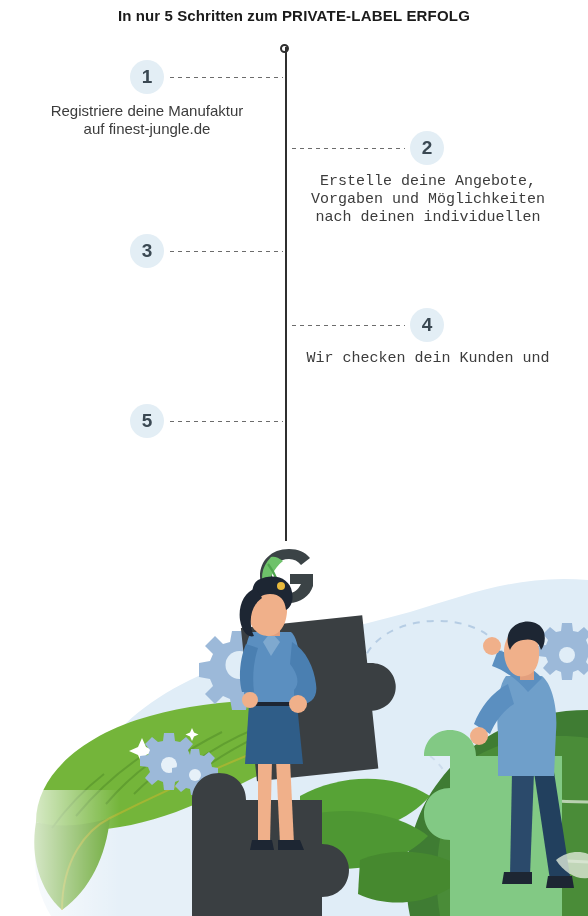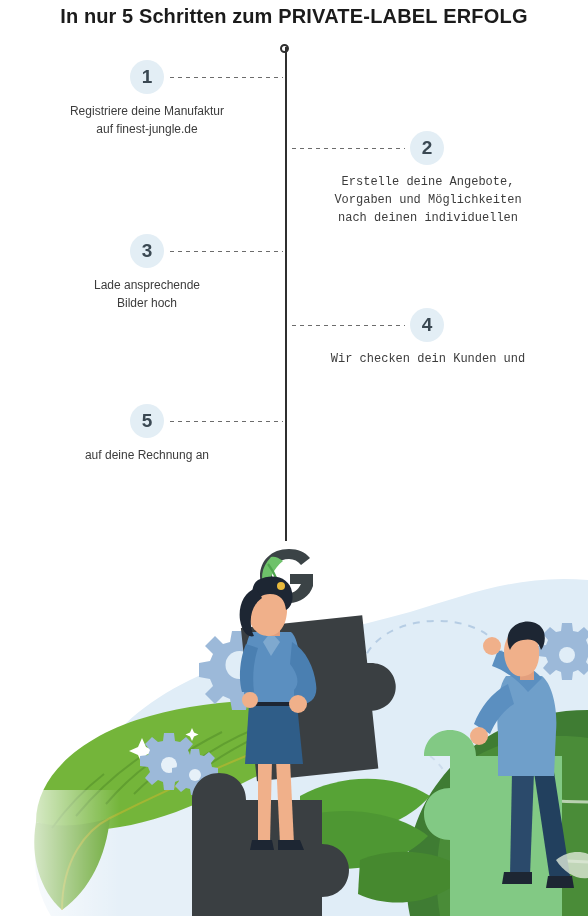--- a/index.html
+++ b/index.html
@@ -16,21 +16,21 @@
     -webkit-font-smoothing: antialiased;
   }
 
   
   #title {
     position: absolute;
     top: 6px;
     left: 0;
     width: 588px;
     text-align: center;
-    font-size: 20px;
+    font-size: 15px;
     line-height: 20px;
     color: #1b1b1b;
     font-weight: bold;
   }
   #title .light { font-weight: 600; letter-spacing: 0.1px; }
   #title .strong { font-weight: 800; letter-spacing: 0.2px; }
 
   
   #timeline-axis {
     position: absolute;
@@ -73,21 +73,21 @@
     top: 16px;
     background-image: radial-gradient(#6c6c6c 40%, transparent 42%);
     background-size: 8px 3px;
     background-repeat: repeat-x;
     background-position: 0 0;
   }
 
   .step-text {
     position: absolute;
     text-align: center;
-    font-size: 12px;
+    font-size: 15px;
     line-height: 18px;
     color: #3c3c3c;
     width: 260px;
   }
 
   
   .step.left .badge { left: 130px; }
   .step.left .dots  { left: 168px; width: 115px; }
   .step.left .step-text { left: 17px; top: 42px; }
 
@@ -140,39 +140,34 @@
   <div class="step-text">
     <div>Erstelle deine Angebote,</div>
     <div>Vorgaben und Möglichkeiten</div>
     <div>nach deinen individuellen</div>
   </div>
 </div>
 
 <div class="step left" style="top:234px; left:0; width:588px; height:90px;">
   <div class="badge">3</div>
   <div class="dots"></div>
-  <div class="step-text">
-    <div>Lade ansprechende</div>
-    <div>Bilder hoch</div>
-  </div>
 </div>
 
 <div class="step right" style="top:308px; left:0; width:588px; height:90px;">
   <div class="badge">4</div>
   <div class="dots"></div>
   <div class="step-text">
     <div>Wir checken dein Kunden und</div>
   </div>
 </div>
 
 <div class="step left" style="top:404px; left:0; width:588px; height:110px;">
   <div class="badge">5</div>
   <div class="dots"></div>
   <div class="step-text">
-    <div>auf deine Rechnung an</div>
   </div>
 </div>
 
 <div id="logo">
   <svg width="70" height="62" viewBox="0 0 70 62">
 
     <path d="M38 4 C20 4 9 16 9 31 C9 46 20 58 38 58 C49 58 59 51 62 41 L62 29 L39 29 L39 39 L50 39 C47 45 43 48 38 48 C28 48 21 41 21 31 C21 21 28 14 38 14 C43 14 47 16 50 20 L59 13 C54 7 47 4 38 4 Z" fill="#3b4346"></path>
 
     <path d="M20 12 C10 22 8 36 16 48 C18 34 22 24 32 16 C27 12 23 11 20 12 Z" fill="#6ec26a"></path>
     <path d="M9 36 C6 46 11 54 22 55 C30 55 34 51 35 45 C27 47 18 45 9 36 Z" fill="#6ec26a"></path>

